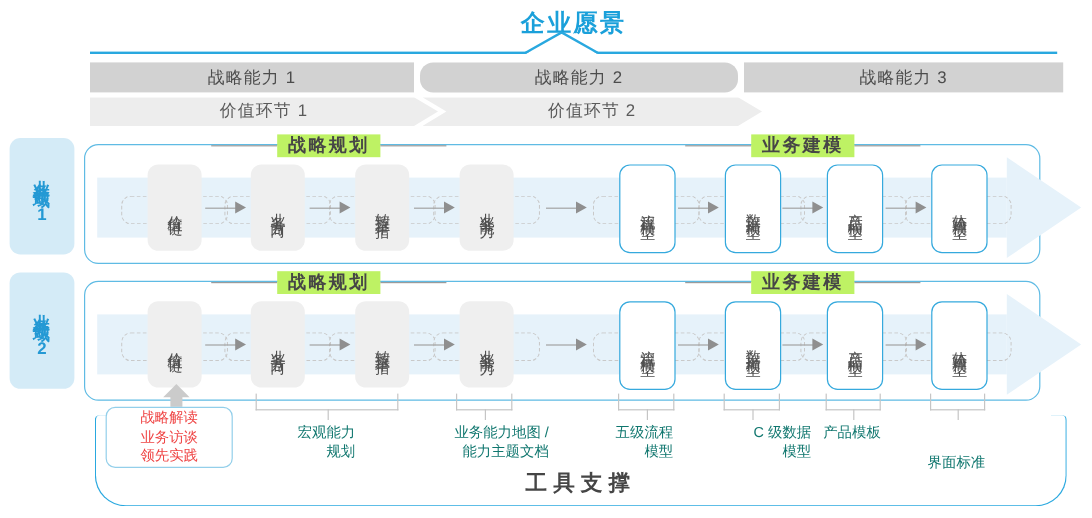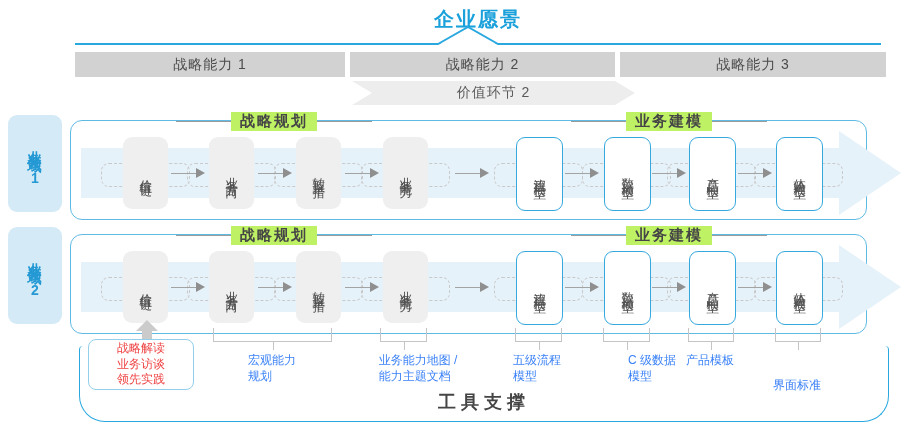--- a/index.html
+++ b/index.html
@@ -9,21 +9,21 @@
   
   .title-row{position:absolute;top:6px;left:478px;transform:translateX(-50%);
              display:flex;gap:30px;font-size:20px;font-weight:bold;color:#1aa0da;
              letter-spacing:2px;white-space:nowrap;}
   .topline{position:absolute;left:75px;top:43px;width:806px;height:2px;background:#29a8df;}
   .caret{position:absolute;left:437px;top:26px;}
 
   .cap-bar{position:absolute;top:52px;height:25px;background:#d2d2d2;
            display:flex;align-items:center;justify-content:center;
            font-size:14px;color:#4c4c4c;letter-spacing:1px;}
-  .cap1{left:75px;width:270px;} .cap2{left:350px;width:265px;} .cap3{left:620px;width:266px;}
+  .cap1{left:75px;width:270px;} .cap2{left:350px;width:265px;border-radius:11px;} .cap3{left:620px;width:266px;}
 
   .vl{position:absolute;top:81px;height:24px;background:#ededed;
       display:flex;align-items:center;justify-content:center;
       font-size:14px;color:#5a5a5a;letter-spacing:1px;}
   .vl1{left:75px;width:290px;
        clip-path:polygon(0 0,calc(100% - 20px) 0,100% 50%,calc(100% - 20px) 100%,0 100%);}
   .vl2{left:352px;width:283px;
        clip-path:polygon(0 0,calc(100% - 20px) 0,100% 50%,calc(100% - 20px) 100%,0 100%,20px 50%);}
   .vl3{left:622px;width:284px;
        clip-path:polygon(0 0,calc(100% - 20px) 0,100% 50%,calc(100% - 20px) 100%,0 100%,20px 50%);}
@@ -85,22 +85,22 @@
            display:flex;align-items:center;justify-content:center;text-align:center;
            font-size:12px;color:#ef4444;line-height:1.3;white-space:pre-line;}
 
   .bracket{position:absolute;top:328px;height:13px;
            border-left:1px solid #c5c5c5;border-right:1px solid #c5c5c5;
            border-bottom:1px solid #c5c5c5;z-index:2;}
   .bracket .stem{position:absolute;left:50%;bottom:-9px;width:1px;height:9px;background:#c5c5c5;}
   .brA{left:213px;width:117px;} .brB{left:380px;width:45px;} .brC{left:515px;width:45px;}
   .brD{left:603px;width:45px;} .brE{left:688px;width:44px;} .brF{left:775px;width:44px;}
 
-  .ann{position:absolute;top:352px;transform:translateX(-50%);text-align:left;
-       font-size:12px;color:#3b82f6;line-height:1.35;white-space:pre-line;z-index:2;}
+  .ann{position:absolute;top:352px;transform:translateX(-50%);text-align:right;
+       font-size:12px;color:#0f766e;line-height:1.35;white-space:pre-line;z-index:2;}
   .annA{left:272px;} .annB{left:418px;} .annC{left:537px;}
   .annD{left:625px;margin-left:27px;} .annE{left:710px;} .annF{left:797px;margin-top:25px;}
 
   .tools{position:absolute;left:79px;top:346px;width:808px;height:75px;
          border:1.5px solid #29a8df;border-top:none;border-radius:4px 4px 26px 26px;z-index:1;}
   .tools-label{position:absolute;bottom:7px;left:0;width:100%;text-align:center;
                font-size:18px;font-weight:bold;color:#454545;letter-spacing:5px;}
 </style>
 </head>
 <body>
@@ -113,20 +113,21 @@
   <div class="topline"></div>
   <svg class="caret" width="62" height="19">
     <polygon points="1,19 31,2 61,19" fill="#ffffff"></polygon>
     <polyline points="1,18 31,1 61,18" fill="none" stroke="#29a8df" stroke-width="2"></polyline>
   </svg>
 
   <div class="cap-bar cap1">战略能力 1</div>
   <div class="cap-bar cap2">战略能力 2</div>
   <div class="cap-bar cap3">战略能力 3</div>
 
+  <div class="vl vl1">价值环节 1</div>
   <div class="vl vl2">价值环节 2</div>
 
   <div class="domain domain1">业务领域 1</div>
   <div class="domain domain2">业务领域 2</div>
 
   <div class="row row1">
     <div class="band"></div>
     <div class="band-head"></div>
     <div class="row-header hdr-planning">
       <span class="hrule"></span>

